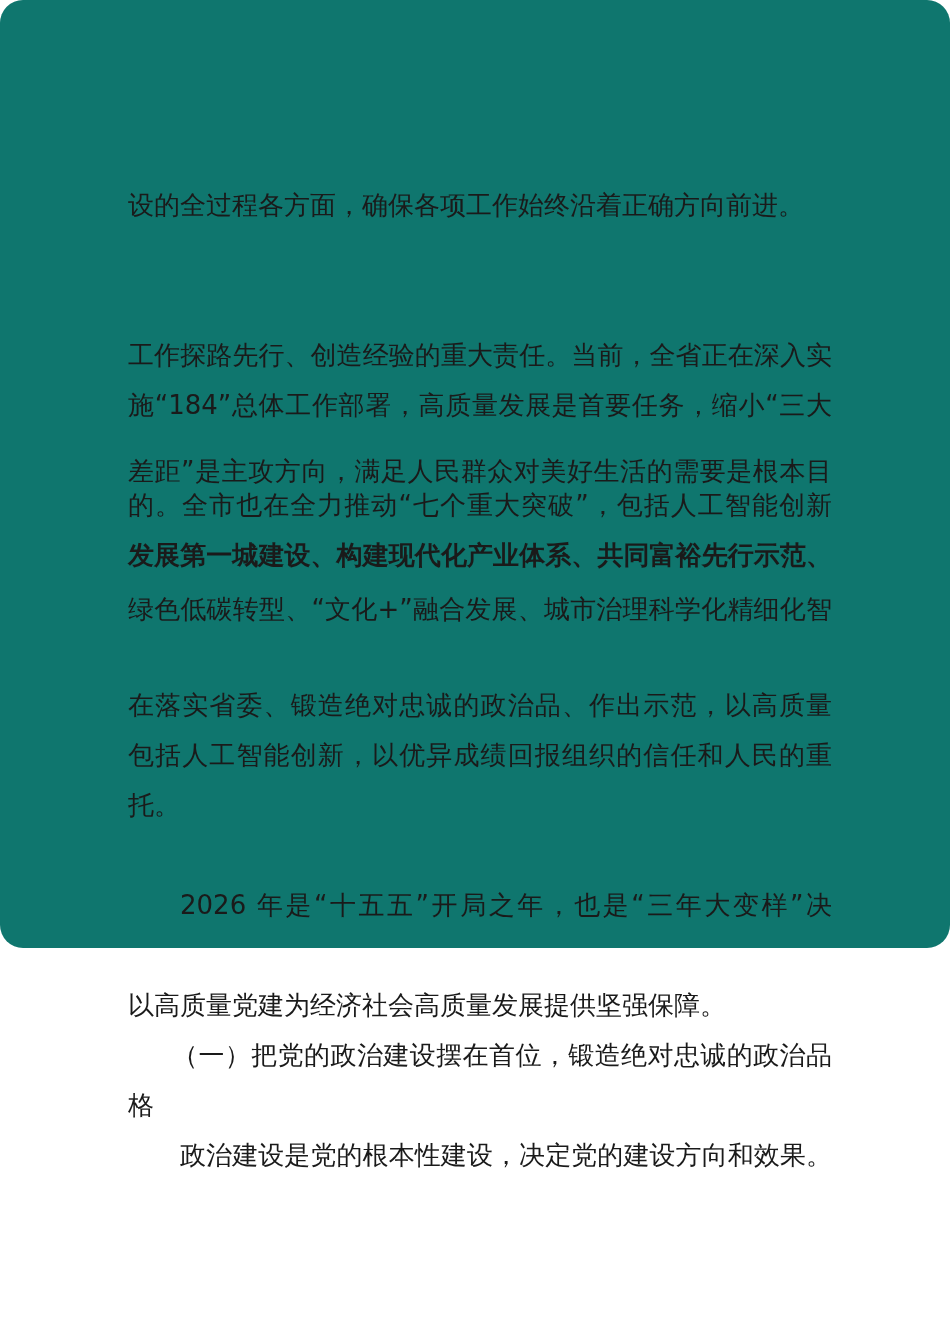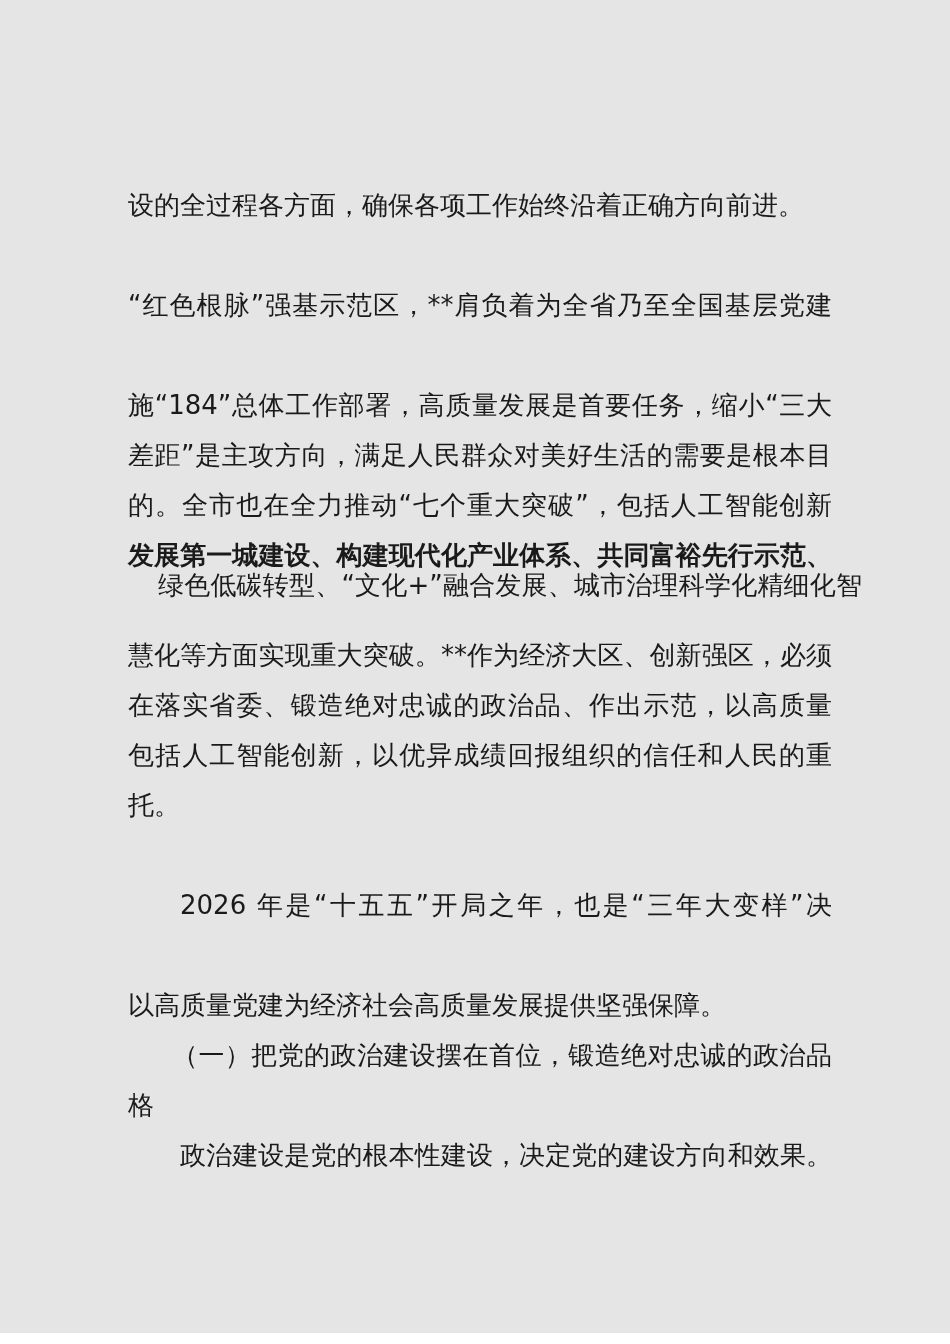--- a/index.html
+++ b/index.html
@@ -13,22 +13,23 @@
       position: relative;
       overflow: hidden;
       font-family: "DejaVu Sans", "Liberation Sans", sans-serif;
       color: #1a1a1a;
     }
     .page {
       position: absolute;
       left: 0;
       top: 0;
       width: 950px;
-      height: 1333px;
-      background: #e5e5e5;
+      height: 948px;
+      background: #0f766e;
+      border-radius: 23px;
     }
     .line {
       position: absolute;
       left: 128px;
       width: 704px;
       height: 50px;
       line-height: 50px;
       font-size: 26px;
       white-space: nowrap;
       text-align: justify;
@@ -47,27 +48,26 @@
       width: 660px;
     }
   </style>
 </head>
 <body>
 
 <div class="page">
 
   <div class="line last" style="top:180px;">设的全过程各方面，确保各项工作始终沿着正确方向前进。</div>
 
-  <div class="line" style="top:280px;">“红色根脉”强基示范区，**肩负着为全省乃至全国基层党建</div>
+  <div class="line" style="top:330px;">工作探路先行、创造经验的重大责任。当前，全省正在深入实</div>
   <div class="line" style="top:380px;">施“184”总体工作部署，高质量发展是首要任务，缩小“三大</div>
-  <div class="line" style="top:430px;">差距”是主攻方向，满足人民群众对美好生活的需要是根本目</div>
+  <div class="line" style="top:446px;">差距”是主攻方向，满足人民群众对美好生活的需要是根本目</div>
   <div class="line" style="top:480px;">的。全市也在全力推动“七个重大突破”，包括人工智能创新</div>
   <div class="line" style="top:530px;font-weight:bold;">发展第一城建设、构建现代化产业体系、共同富裕先行示范、</div>
-  <div class="line" style="top:560px;margin-left:30px;">绿色低碳转型、“文化+”融合发展、城市治理科学化精细化智</div>
-  <div class="line" style="top:630px;">慧化等方面实现重大突破。**作为经济大区、创新强区，必须</div>
+  <div class="line" style="top:584px;">绿色低碳转型、“文化+”融合发展、城市治理科学化精细化智</div>
   <div class="line" style="top:680px;">在落实省委、锻造绝对忠诚的政治品、作出示范，以高质量</div>
   <div class="line" style="top:730px;">包括人工智能创新，以优异成绩回报组织的信任和人民的重</div>
   <div class="line last" style="top:780px;">托。</div>
 
 
   <div class="line indent" style="top:880px;">2026 年是“十五五”开局之年，也是“三年大变样”决</div>
   <div class="line last" style="top:980px;">以高质量党建为经济社会高质量发展提供坚强保障。</div>
 
   <div class="line indent-sm" style="top:1030px;">（一）把党的政治建设摆在首位，锻造绝对忠诚的政治品</div>
   <div class="line last" style="top:1080px;">格</div>

